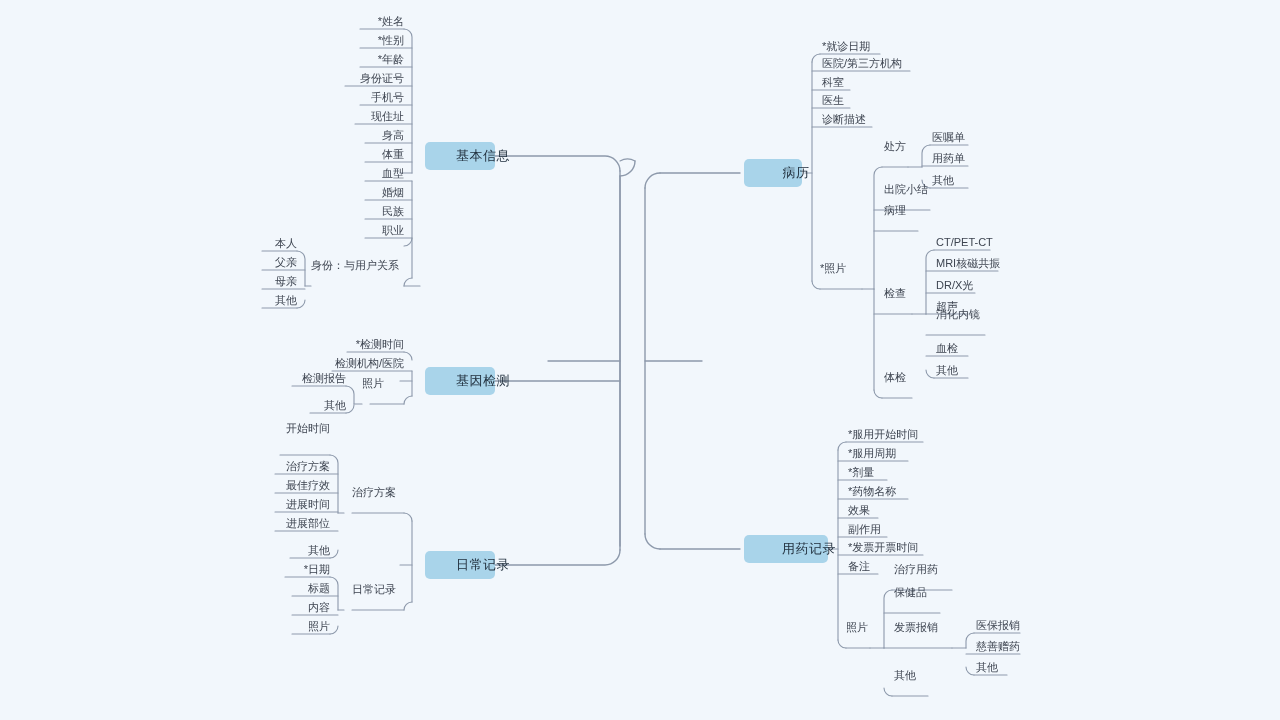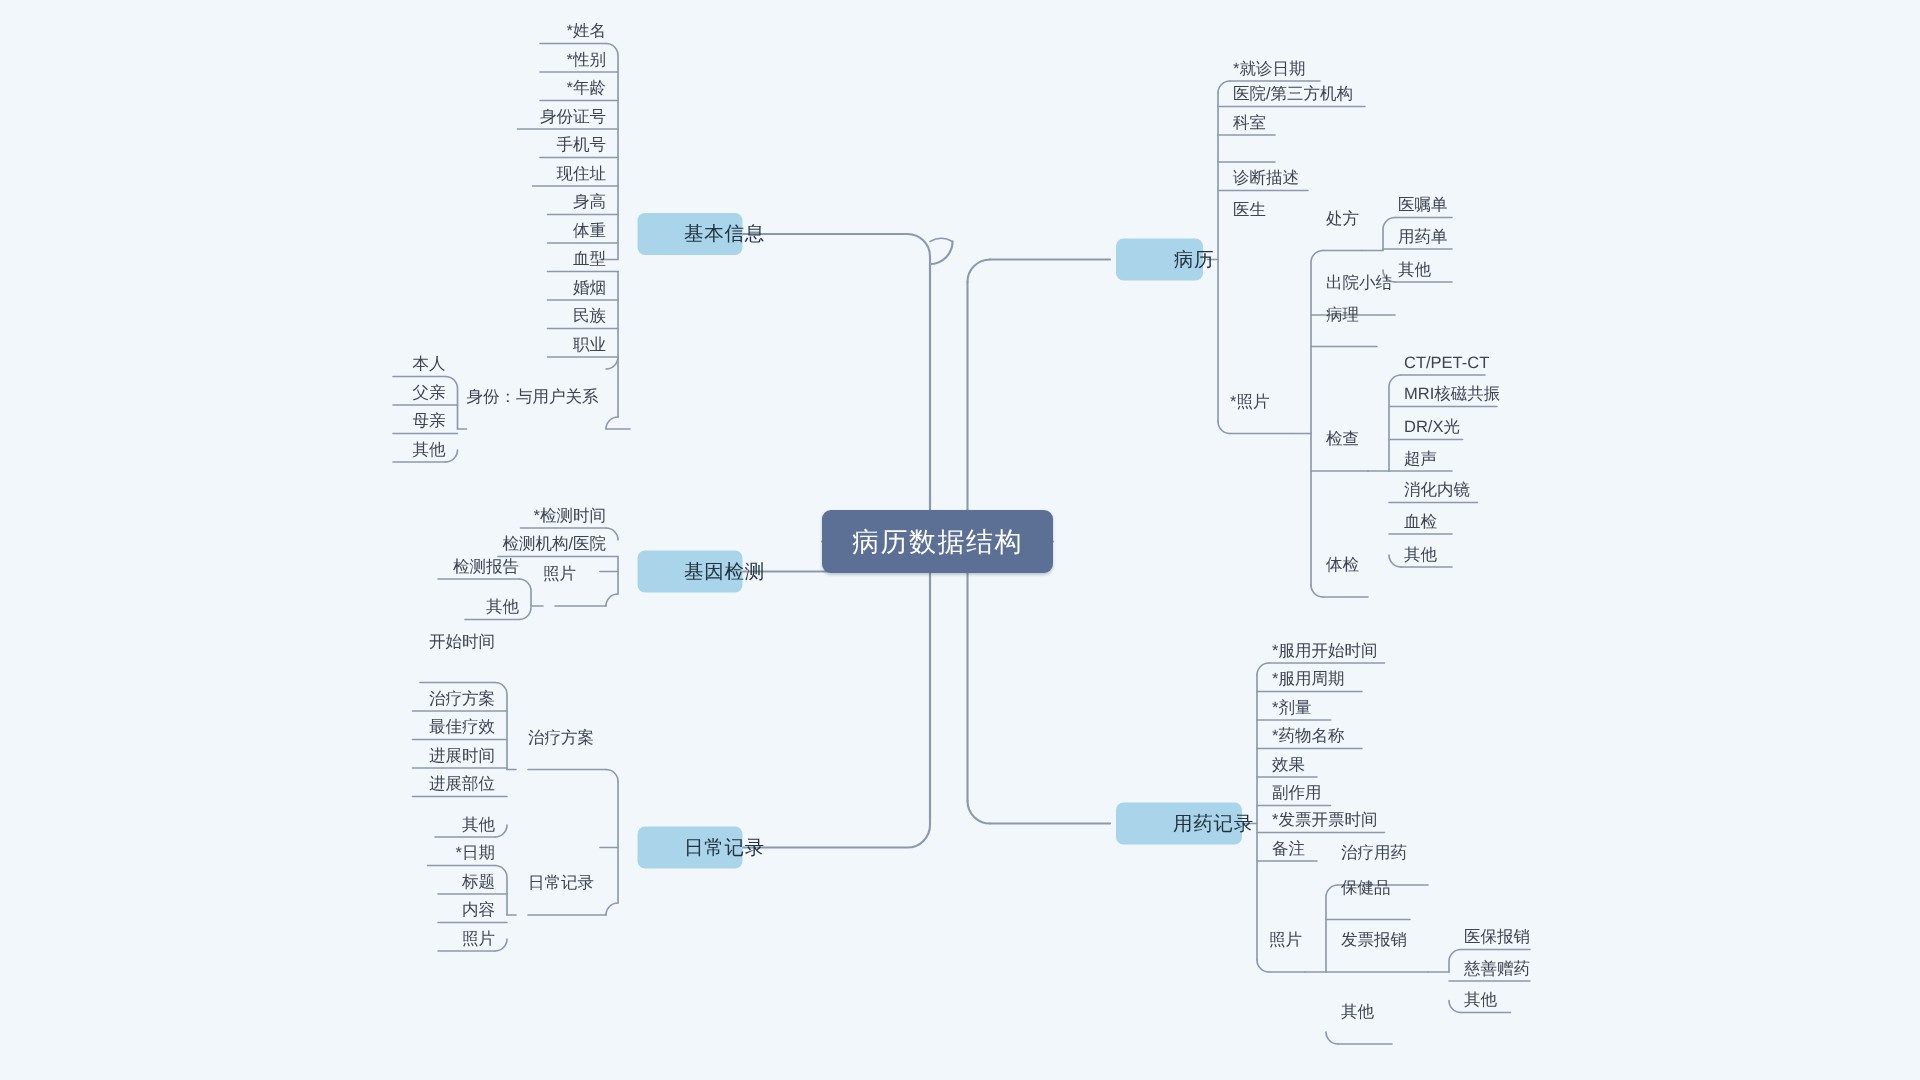--- a/index.html
+++ b/index.html
@@ -232,21 +232,20 @@
 
       <path d="M952 648 L966 648"></path>
       <path d="M966 648 L966 641 A8 8 0 0 1 974 633"></path>
       <path d="M974 633 L1020 633"></path>
       <path d="M974 654 L966 654 M974 654 L1020 654"></path>
       <path d="M966 667 A8 8 0 0 0 974 675"></path>
       <path d="M974 675 L1007 675"></path>
     </g>
   </svg>
 
-  <div class="node root" style="left:548px; top:340px; width:154px; height:42px;">病历数据结构</div>
 
   <div class="node branch" style="left:425px; top:142px; width:70px; height:28px;">基本信息</div>
 
   <div class="node branch" style="left:425px; top:367px; width:70px; height:28px;">基因检测</div>
 
   <div class="node branch" style="left:425px; top:551px; width:70px; height:28px;">日常记录</div>
 
   <div class="node branch" style="left:744px; top:159px; width:58px; height:28px;">病历</div>
 
   <div class="node branch" style="left:744px; top:535px; width:84px; height:28px;">用药记录</div>
@@ -286,40 +285,40 @@
 
   <div class="node mid" style="left:352px; top:596px; width:52px; height:14px;">日常记录</div>
   <div class="node leaf ralign" style="left:272px; top:563px; width:58px; height:14px;">*日期</div>
   <div class="node leaf ralign" style="left:272px; top:582px; width:58px; height:14px;">标题</div>
   <div class="node leaf ralign" style="left:272px; top:601px; width:58px; height:14px;">内容</div>
   <div class="node leaf ralign" style="left:272px; top:620px; width:58px; height:14px;">照片</div>
 
   <div class="node leaf lalign" style="left:822px; top:40px; width:130px; height:14px;">*就诊日期</div>
   <div class="node leaf lalign" style="left:822px; top:57px; width:130px; height:14px;">医院/第三方机构</div>
   <div class="node leaf lalign" style="left:822px; top:76px; width:130px; height:14px;">科室</div>
-  <div class="node leaf lalign" style="left:822px; top:94px; width:130px; height:14px;margin-top:40px;">医生</div>
+  <div class="node leaf lalign" style="left:822px; top:94px; width:130px; height:14px;">医生</div>
   <div class="node leaf lalign" style="left:822px; top:113px; width:130px; height:14px;">诊断描述</div>
 
   <div class="node mid" style="left:820px; top:275px; width:46px; height:14px;">*照片</div>
 
   <div class="node mid" style="left:884px; top:153px; width:44px; height:14px;">处方</div>
   <div class="node leaf lalign" style="left:932px; top:131px; width:60px; height:14px;">医嘱单</div>
   <div class="node leaf lalign" style="left:932px; top:152px; width:60px; height:14px;">用药单</div>
   <div class="node leaf lalign" style="left:932px; top:174px; width:60px; height:14px;">其他</div>
 
   <div class="node mid" style="left:884px; top:196px; width:60px; height:14px;">出院小结</div>
   <div class="node mid" style="left:884px; top:217px; width:44px; height:14px;">病理</div>
   <div class="node mid" style="left:884px; top:300px; width:44px; height:14px;">检查</div>
   <div class="node mid" style="left:884px; top:384px; width:44px; height:14px;">体检</div>
 
   <div class="node leaf lalign" style="left:936px; top:236px; width:110px; height:14px;">CT/PET-CT</div>
   <div class="node leaf lalign" style="left:936px; top:257px; width:110px; height:14px;">MRI核磁共振</div>
   <div class="node leaf lalign" style="left:936px; top:279px; width:110px; height:14px;">DR/X光</div>
   <div class="node leaf lalign" style="left:936px; top:300px; width:110px; height:14px;">超声</div>
-  <div class="node leaf lalign" style="left:936px; top:321px; width:110px; height:14px;font-family:Liberation Serif, serif;">消化内镜</div>
+  <div class="node leaf lalign" style="left:936px; top:308px; width:110px; height:14px;font-family:Liberation Serif, serif;">消化内镜</div>
   <div class="node leaf lalign" style="left:936px; top:342px; width:110px; height:14px;">血检</div>
   <div class="node leaf lalign" style="left:936px; top:364px; width:110px; height:14px;">其他</div>
 
   <div class="node leaf lalign" style="left:848px; top:428px; width:140px; height:14px;">*服用开始时间</div>
   <div class="node leaf lalign" style="left:848px; top:447px; width:140px; height:14px;">*服用周期</div>
   <div class="node leaf lalign" style="left:848px; top:466px; width:140px; height:14px;">*剂量</div>
   <div class="node leaf lalign" style="left:848px; top:485px; width:140px; height:14px;">*药物名称</div>
   <div class="node leaf lalign" style="left:848px; top:504px; width:140px; height:14px;">效果</div>
   <div class="node leaf lalign" style="left:848px; top:523px; width:140px; height:14px;">副作用</div>
   <div class="node leaf lalign" style="left:848px; top:541px; width:140px; height:14px;">*发票开票时间</div>

